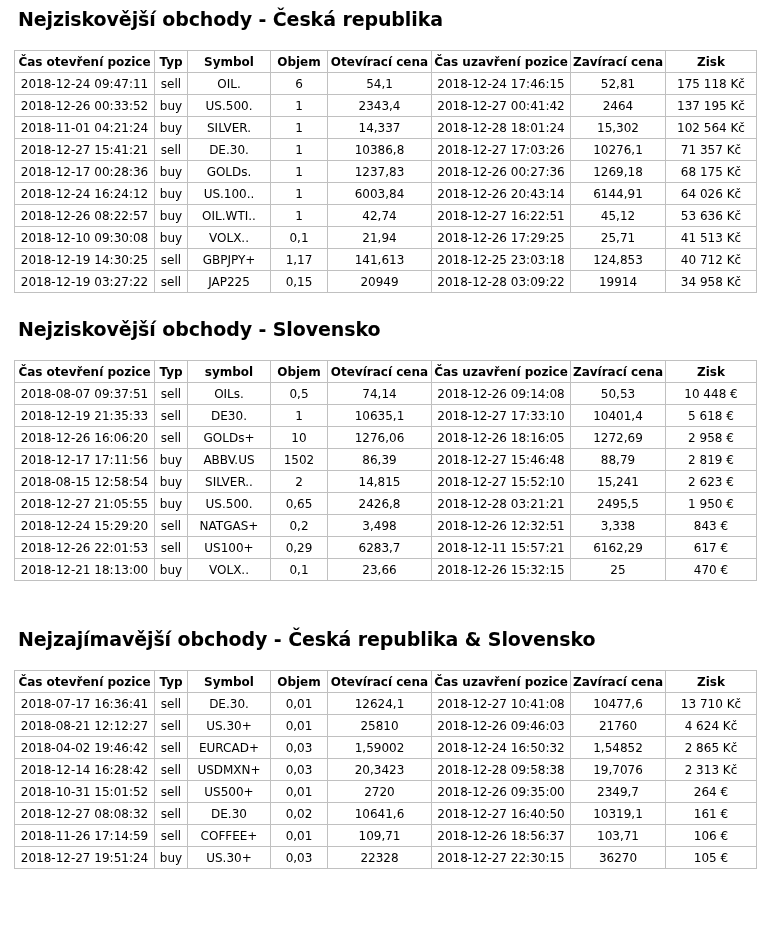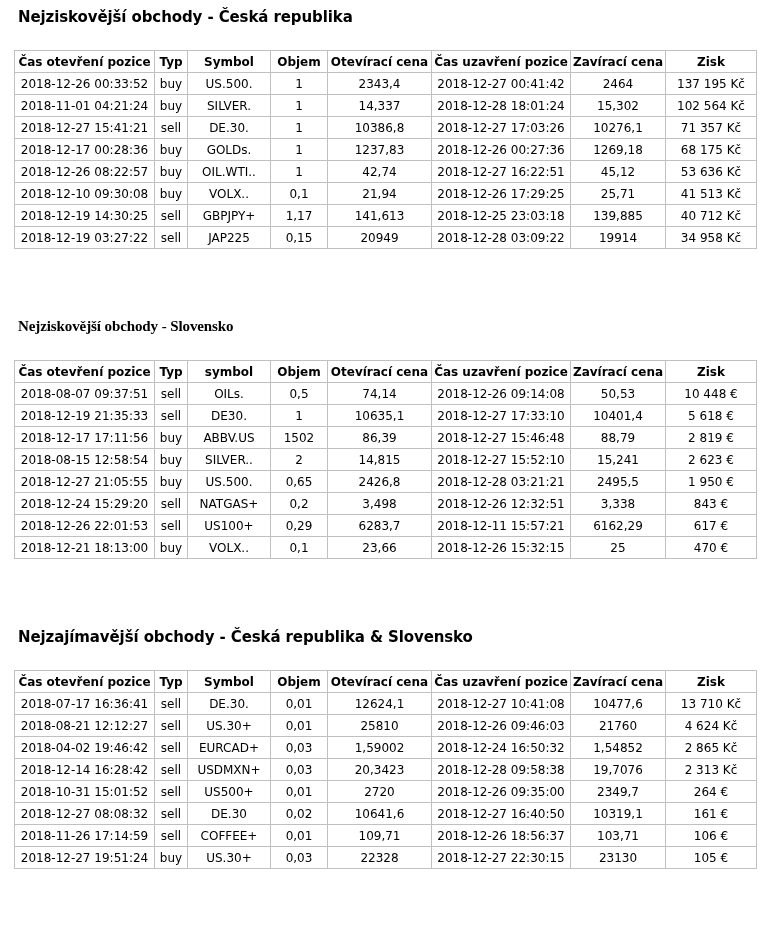--- a/index.html
+++ b/index.html
@@ -4,21 +4,21 @@
 <style>
   html, body { margin: 0; padding: 0; background: #ffffff; }
   body {
     width: 770px; height: 930px; overflow: hidden;
     font-family: "DejaVu Sans", sans-serif;
     color: #000;
     position: relative;
   }
   .section-title {
     position: absolute; left: 18px;
-    font-size: 15px; font-weight: bold;
+    font-size: 19px; font-weight: bold;
     margin: 0; letter-spacing: -0.1px;
   }
   table.trades {
     position: absolute; left: 14px;
     border-collapse: collapse;
     table-layout: fixed;
     width: 742px;
     font-size: 12px;
   }
   table.trades th, table.trades td {
@@ -26,21 +26,21 @@
     height: 21px;
     padding: 0;
     text-align: center;
     white-space: nowrap;
     overflow: hidden;
   }
   table.trades th { font-weight: bold; font-size: 12px; }
   table.trades td { font-size: 12px; }
   #title-1 { top: 8px; }
   #table-1 { top: 50px; }
-  #title-2 { top: 318px; font-family: Liberation Serif, serif; }
+  #title-2 { top: 318px; }
   #table-2 { top: 360px; }
   #title-3 { top: 628px; }
   #table-3 { top: 670px; }
 </style>
 </head>
 <body>
 
 <h2 class="section-title" id="title-1">Nejziskovější obchody - Česká republika</h2>
 <table class="trades" id="table-1">
   <colgroup>
@@ -60,20 +60,30 @@
         <th>Symbol</th>
         <th>Objem</th>
         <th>Otevírací cena</th>
         <th>Čas uzavření pozice</th>
         <th>Zavírací cena</th>
         <th>Zisk</th>
       </tr>
     </thead>
   <tbody>
       <tr>
+        <td>2018-12-24 09:47:11</td>
+        <td>sell</td>
+        <td>OIL.</td>
+        <td>6</td>
+        <td>54,1</td>
+        <td>2018-12-24 17:46:15</td>
+        <td>52,81</td>
+        <td>175 118 Kč</td>
+      </tr>
+      <tr>
         <td>2018-12-26 00:33:52</td>
         <td>buy</td>
         <td>US.500.</td>
         <td>1</td>
         <td>2343,4</td>
         <td>2018-12-27 00:41:42</td>
         <td>2464</td>
         <td>137 195 Kč</td>
       </tr>
       <tr>
@@ -98,20 +108,30 @@
       </tr>
       <tr>
         <td>2018-12-17 00:28:36</td>
         <td>buy</td>
         <td>GOLDs.</td>
         <td>1</td>
         <td>1237,83</td>
         <td>2018-12-26 00:27:36</td>
         <td>1269,18</td>
         <td>68 175 Kč</td>
+      </tr>
+      <tr>
+        <td>2018-12-24 16:24:12</td>
+        <td>buy</td>
+        <td>US.100..</td>
+        <td>1</td>
+        <td>6003,84</td>
+        <td>2018-12-26 20:43:14</td>
+        <td>6144,91</td>
+        <td>64 026 Kč</td>
       </tr>
       <tr>
         <td>2018-12-26 08:22:57</td>
         <td>buy</td>
         <td>OIL.WTI..</td>
         <td>1</td>
         <td>42,74</td>
         <td>2018-12-27 16:22:51</td>
         <td>45,12</td>
         <td>53 636 Kč</td>
@@ -126,21 +146,21 @@
         <td>25,71</td>
         <td>41 513 Kč</td>
       </tr>
       <tr>
         <td>2018-12-19 14:30:25</td>
         <td>sell</td>
         <td>GBPJPY+</td>
         <td>1,17</td>
         <td>141,613</td>
         <td>2018-12-25 23:03:18</td>
-        <td>139,885</td>
+        <td>124,853</td>
         <td>40 712 Kč</td>
       </tr>
       <tr>
         <td>2018-12-19 03:27:22</td>
         <td>sell</td>
         <td>JAP225</td>
         <td>0,15</td>
         <td>20949</td>
         <td>2018-12-28 03:09:22</td>
         <td>19914</td>
@@ -188,20 +208,30 @@
         <td>2018-12-19 21:35:33</td>
         <td>sell</td>
         <td>DE30.</td>
         <td>1</td>
         <td>10635,1</td>
         <td>2018-12-27 17:33:10</td>
         <td>10401,4</td>
         <td>5 618 €</td>
       </tr>
       <tr>
+        <td>2018-12-26 16:06:20</td>
+        <td>sell</td>
+        <td>GOLDs+</td>
+        <td>10</td>
+        <td>1276,06</td>
+        <td>2018-12-26 18:16:05</td>
+        <td>1272,69</td>
+        <td>2 958 €</td>
+      </tr>
+      <tr>
         <td>2018-12-17 17:11:56</td>
         <td>buy</td>
         <td>ABBV.US</td>
         <td>1502</td>
         <td>86,39</td>
         <td>2018-12-27 15:46:48</td>
         <td>88,79</td>
         <td>2 819 €</td>
       </tr>
       <tr>
@@ -352,17 +382,17 @@
         <td>103,71</td>
         <td>106 €</td>
       </tr>
       <tr>
         <td>2018-12-27 19:51:24</td>
         <td>buy</td>
         <td>US.30+</td>
         <td>0,03</td>
         <td>22328</td>
         <td>2018-12-27 22:30:15</td>
-        <td>23130</td>
+        <td>36270</td>
         <td>105 €</td>
       </tr>
     </tbody>
 </table>
 
 </body></html>

